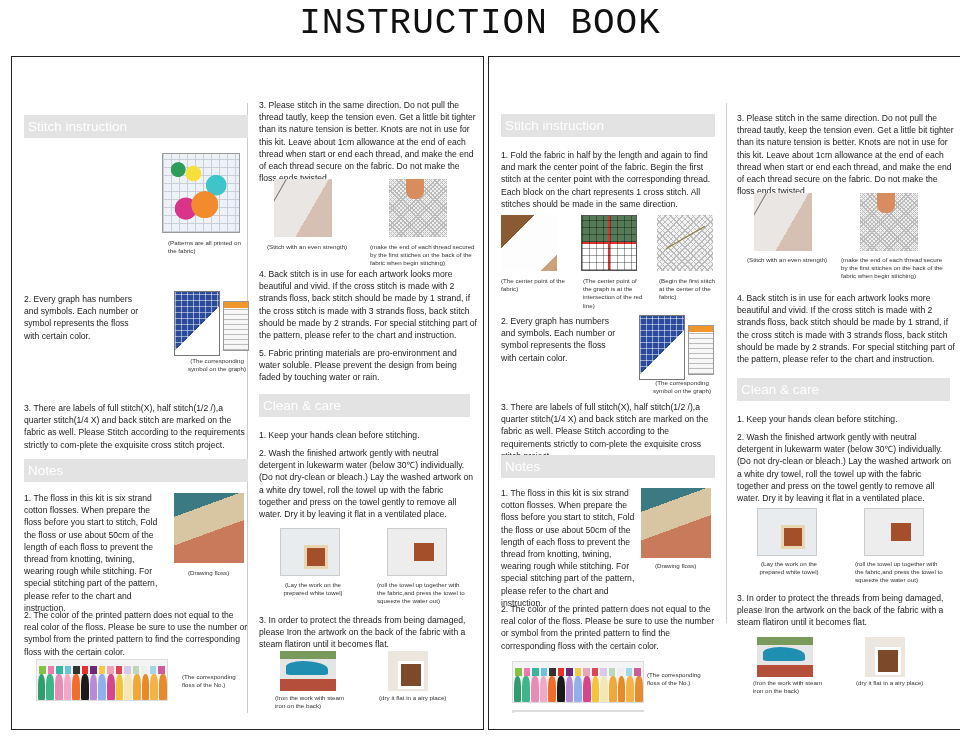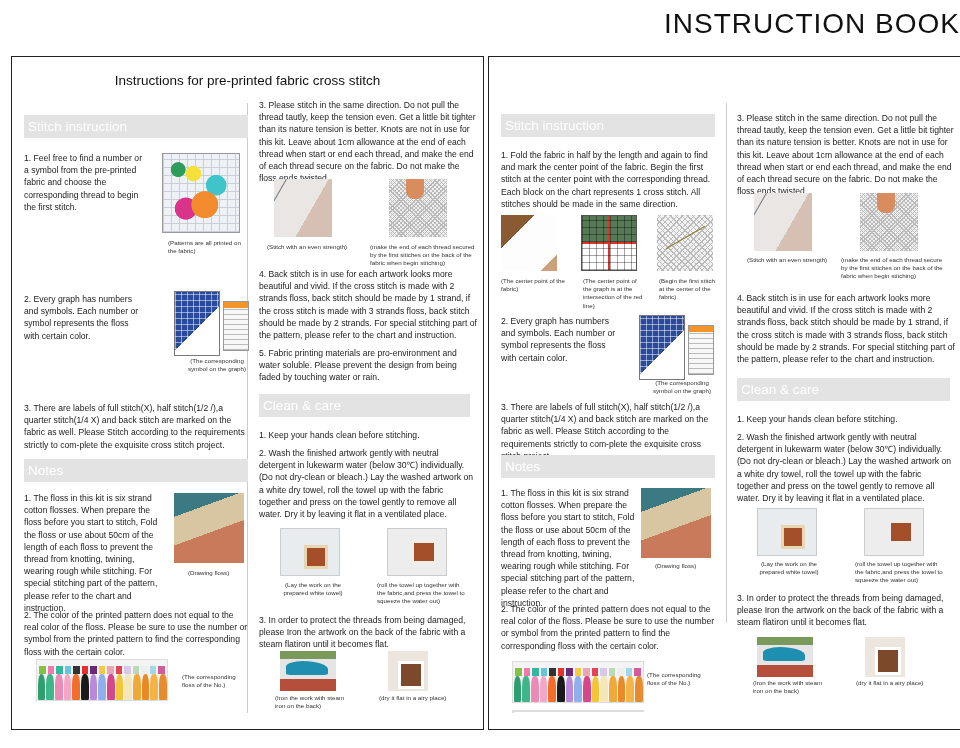--- a/index.html
+++ b/index.html
@@ -1,22 +1,22 @@
 <!DOCTYPE html>
 <html><head>
 <meta charset="utf-8">
 <style>
   * { box-sizing: border-box; margin: 0; padding: 0; }
   html, body { width: 960px; height: 748px; background: #ffffff; overflow: hidden; }
   body { font-family: "DejaVu Sans", "Liberation Sans", sans-serif; color: #222; position: relative; }
 
   .book-title {
-    position: absolute; left: 0; top: 2px; width: 960px; text-align: right;
-    font-family: Liberation Sans, sans-serif;
-    font-size: 28px; letter-spacing: 1px; color: #111; line-height: 44px;
+    position: absolute; left: 0; top: 2px; width: 960px; text-align: center;
+    font-family: Liberation Mono, monospace;
+    font-size: 36px; letter-spacing: 1px; color: #111; line-height: 44px;
   }
 
   .page {
     position: absolute; top: 56px; height: 674px; border: 1.5px solid #222; background: #fff;
   }
   .page.left { left: 11px; width: 473px; }
   .page.right { left: 488px; width: 472px; border-right: none; }
 
   .page-title {
     position: absolute; top: 16px; left: 0; width: 100%; text-align: center;
@@ -109,27 +109,25 @@
       repeating-linear-gradient(-45deg, #bbb 0 1px, #f2f2f2 1px 4px);
   }
   .img-mesh-needle::after { content: ""; position: absolute; left: 10%; top: 40%; width: 80%; height: 1px; background: #8a7b32; transform: rotate(-30deg); }
 </style>
 </head>
 <body>
 
 <div class="book-title">INSTRUCTION BOOK</div>
 
 <div class="page left">
-  <div class="page-title">Instructions for pre-printed fabric cross stitch</div>
   <div class="divider" style="left:235px; top:46px; height:610px;"></div>
 
   <div class="col" style="left:12px; top:0; width:224px; height:670px;">
     <div class="section-header" style="left:0; top:58px; width:224px;">Stitch instruction</div>
 
-    <div class="para" style="left:0; top:95px; width:125px;">1. Feel free to find a number or a symbol from the pre-printed fabric and choose the corresponding thread to begin the first stitch.</div>
     <div class="img img-pattern" style="left:138px; top:96px; width:78px; height:80px;"></div>
     <div class="caption" style="left:144px; top:182px; width:76px;">(Patterns are all printed on the fabric)</div>
 
     <div class="para" style="left:0; top:236px; width:120px;">2. Every graph has numbers and symbols. Each number or symbol represents the floss with certain color.</div>
     <div class="img img-graph" style="left:150px; top:234px; width:46px; height:65px;"></div>
     <div class="img img-key" style="left:199px; top:244px; width:26px; height:50px;"></div>
     <div class="caption" style="left:158px; top:300px; width:70px; text-align:center;">(The corresponding symbol on the graph)</div>
 
     <div class="para" style="left:0; top:345px; width:224px;">3. There are labels of full stitch(X), half stitch(1/2 /),a quarter stitch(1/4 X) and back stitch are marked on the fabric as well. Please Stitch according to the requirements strictly to com-plete the exquisite cross stitch project.</div>
 

